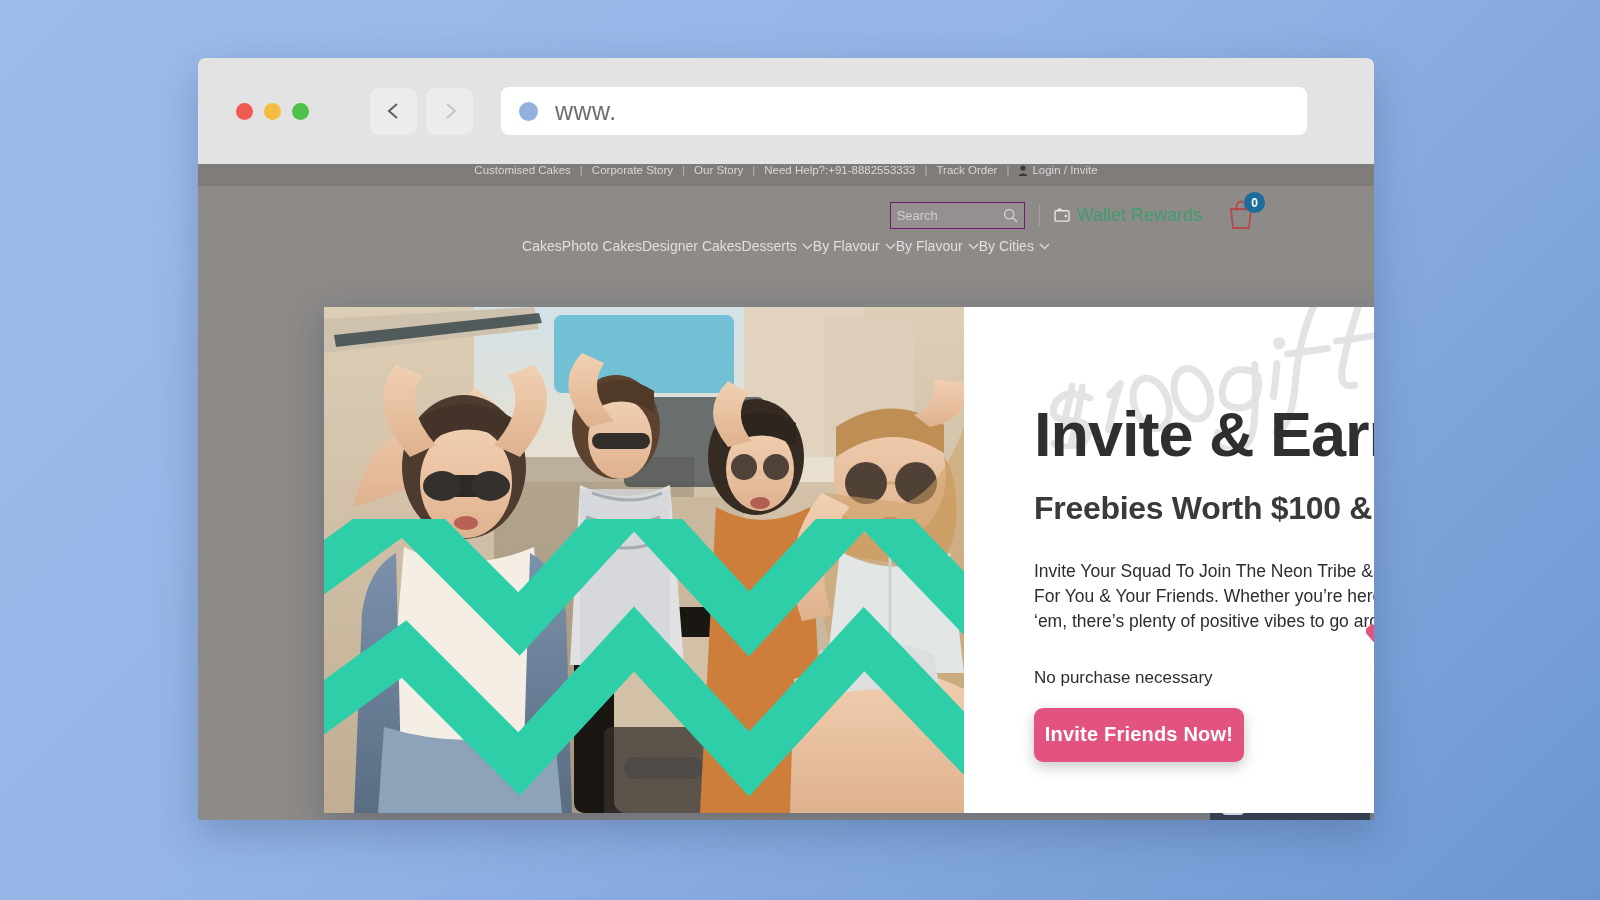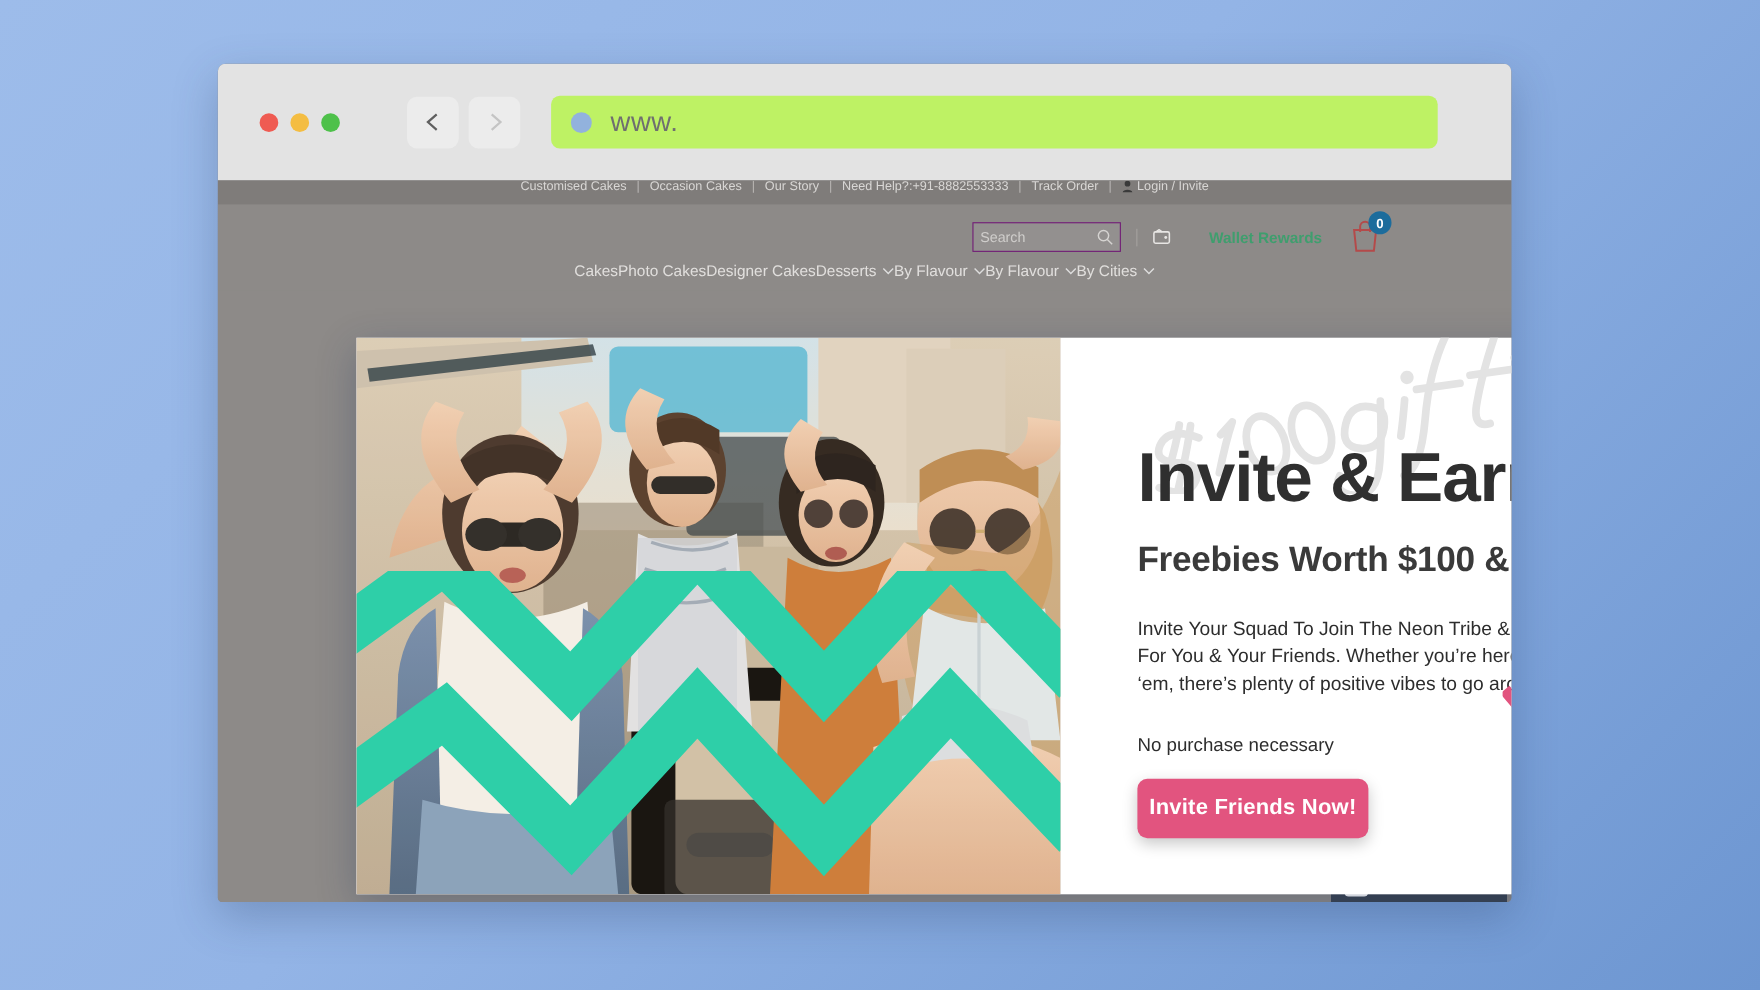--- a/index.html
+++ b/index.html
@@ -40,21 +40,21 @@
     width: 47px; height: 47px;
     background: #ececec;
     border-radius: 9px;
     display: flex; align-items: center; justify-content: center;
   }
   .nav-btn svg { display:block; }
 
   .url-bar {
     margin-left: 28px;
     width: 806px; height: 48px;
-    background: #bef264;
+    background: #ffffff;
     border-radius: 8px;
     display: flex; align-items: center;
     padding: 0 18px;
   }
   .url-dot {
     width: 19px; height: 19px; border-radius: 50%;
     background: #92b2dd; margin-right: 17px;
   }
   .url-text { font-size: 25px; color: #6f6f6f; letter-spacing: 0.5px; }
 
@@ -91,21 +91,21 @@
     border: 1px solid #701a75;
     display: flex; align-items: center;
     padding: 0 6px;
     background: rgba(255,255,255,0.06);
   }
   .search-box .ph { font-size: 13px; color: #cfcdcb; flex: 1; }
   .wallet {
     display: flex; align-items: center; gap: 6px;
     border-left: 1px solid #a5a2a0; padding-left: 14px;
   }
-  .wallet-label { font-size: 14px; color: #3f9e6e; font-weight: 700; white-space: nowrap; margin-left: 28px;}
+  .wallet-label { font-size: 18px; color: #3f9e6e; font-weight: 400; white-space: nowrap;}
   .cart-wrap { position: absolute; right: 118px; top: 12px; }
   .cart-badge {
     position: absolute; right: -9px; top: -6px;
     width: 21px; height: 21px; border-radius: 50%;
     background: #1c6c9c; color: #fff;
     font-size: 12px; display: flex; align-items: center; justify-content: center;
     font-weight: 600;
   }
   .main-nav {
     position: absolute; top: 52px; left: 0; width: 100%;
@@ -247,21 +247,21 @@
       <div class="url-dot"></div>
       <span class="url-text">www.</span>
     </div>
   </div>
 
   <div class="page-under">
 
     <div class="page-topbar">
       <span class="tb-item">Customised Cakes</span>
       <span class="tb-sep">|</span>
-      <span class="tb-item">Occasion Cakes</span>
+      <span class="tb-item">Corporate Story</span>
       <span class="tb-sep">|</span>
       <span class="tb-item">Our Story</span>
       <span class="tb-sep">|</span>
       <span class="tb-item">Need Help?:+91-8882553333</span>
       <span class="tb-sep">|</span>
       <span class="tb-item">Track Order</span>
       <span class="tb-sep">|</span>
       <span class="tb-item">
         <svg class="tb-user-icon" width="10" height="11" viewBox="0 0 10 11">
           <circle cx="5" cy="3" r="2.6" fill="#3a3a3a"></circle>

